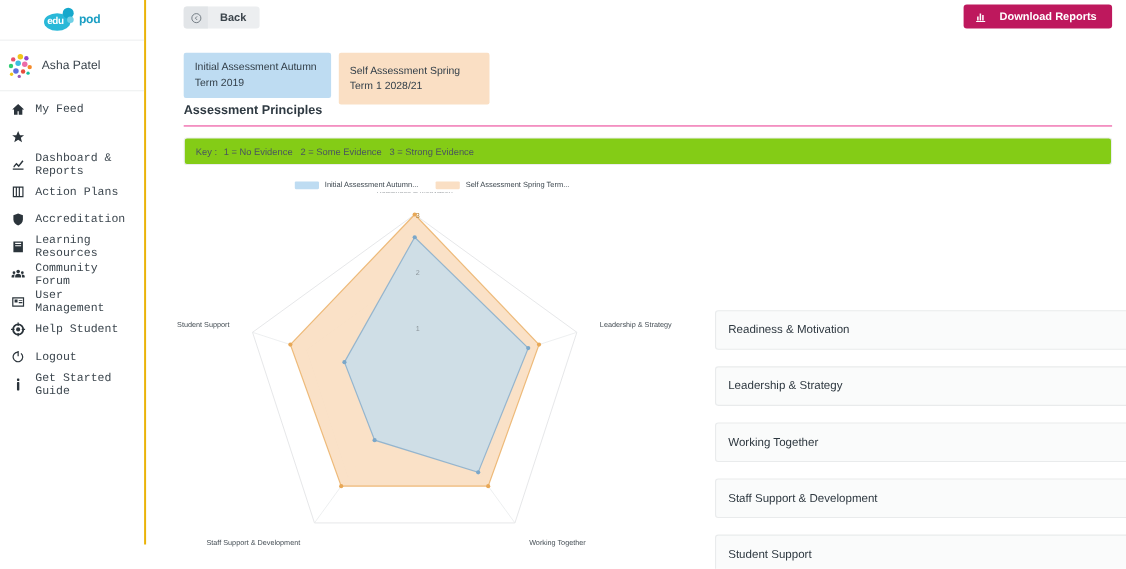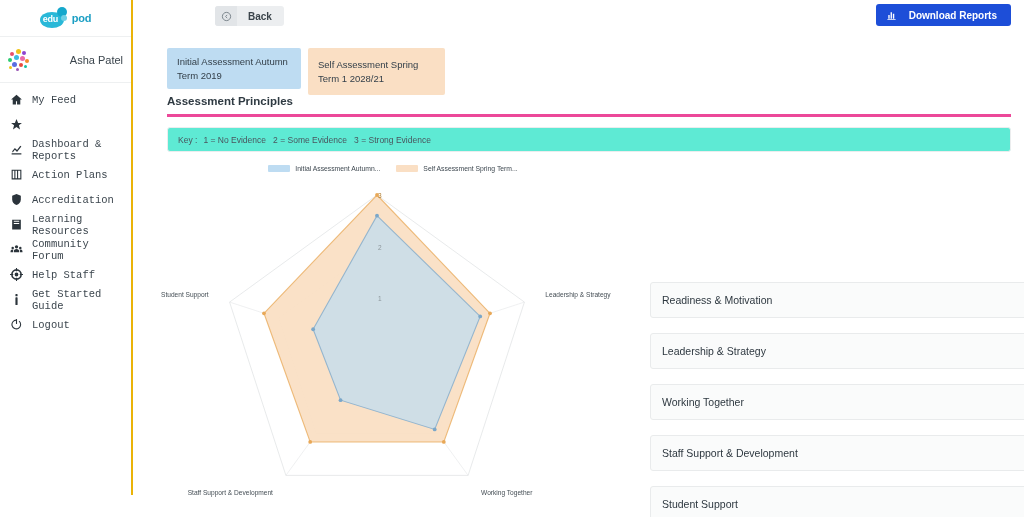--- a/index.html
+++ b/index.html
@@ -43,21 +43,20 @@
   }
   .logo-pod {
     font-size: 11px; font-weight: 700; color: #1c9fc4; letter-spacing: -0.3px;
     margin-left: -3px;
   }
 
   .user-row {
     height: 46px; display: flex; align-items: center; gap: 8px;
     padding: 0 8px;
     border-bottom: 1px solid #eef0f1;
-    justify-content: space-between;
   }
   .avatar { position: relative; width: 22px; height: 22px; flex: 0 0 22px; }
   .avatar i {
     position: absolute; border-radius: 50%; display: block;
   }
   .user-name { font-size: 11px; color: #3a444c; }
 
   .nav { padding-top: 4px; font-family: Liberation Mono, monospace; }
   .nav-item {
     display: flex; align-items: center; gap: 9px;
@@ -77,33 +76,33 @@
     position: absolute; left: 133px; top: 0;
     width: 891px; height: 517px;
     background: #ffffff;
   }
 
   .topbar { position: relative; height: 37px; }
   .back-btn {
     position: absolute; left: 34px; top: 6px;
     display: flex; align-items: center;
     height: 20px; background: #eceef0; border-radius: 3px;
-    padding: 0 12px 0 0; cursor: pointer; margin-left: 48px;
+    padding: 0 12px 0 0; cursor: pointer;
   }
   .back-ico {
     width: 22px; height: 20px; display: flex; align-items: center; justify-content: center;
     background: #e2e5e8; border-radius: 3px 0 0 3px;
   }
   .back-ico svg { width: 11px; height: 11px; }
   .back-label { font-size: 10px; font-weight: 600; color: #3b444b; padding-left: 11px; }
 
   .dl-btn {
     position: absolute; right: 13px; top: 4px;
     display: flex; align-items: center; gap: 12px;
-    height: 22px; background: #1d4ed8; border-radius: 3px;
+    height: 22px; background: #be185d; border-radius: 3px;
     padding: 0 14px 0 10px; cursor: pointer;
   }
   .dl-ico svg { width: 11px; height: 11px; fill: #ffffff; display: block; }
   .dl-label { font-size: 10px; font-weight: 700; color: #ffffff; }
 
   
   .tabs { position: relative; height: 58px; }
   .tab {
     position: absolute; top: 11px;
     display: flex; align-items: center;
@@ -112,25 +111,25 @@
     border-radius: 2px; cursor: pointer;
   }
   .tab-1 { left: 34px; width: 134px; height: 41px; background: #bedcf2; }
   .tab-2 { left: 175px; width: 137px; height: 47px; background: #fadfc4; }
 
   
   .principles {
     margin: 0 13px 0 34px;
     font-size: 11.5px; font-weight: 700; color: #2f3a42;
     padding-bottom: 7px;
-    border-bottom: 3px solid #ec4899;
+    border-bottom: 1px solid #ec4899;
   }
   .key-bar {
     margin: 10px 13px 0 34px;
-    height: 25px; background: #5eead4;
+    height: 25px; background: #84cc16;
     border: 1px solid #ebedee; border-radius: 3px;
     display: flex; align-items: center;
     padding: 0 10px;
     font-size: 8.5px; color: #4a555e;
   }
   .key-bar span { white-space: pre; }
 
   
   .chart-area {
     position: absolute; left: 0; top: 157px;
@@ -258,49 +257,57 @@
           <svg viewBox="0 0 24 24">
               <circle cx="12" cy="7" r="3"></circle>
               <circle cx="5" cy="9" r="2.3"></circle>
               <circle cx="19" cy="9" r="2.3"></circle>
               <path d="M12 11c-3 0-5 1.8-5 4v2h10v-2c0-2.2-2-4-5-4zM5 12c-2.2 0-4 1.3-4 3v2h4.5v-2c0-1.1.4-2.1 1-3zm14 0c2.2 0 4 1.3 4 3v2h-4.5v-2c0-1.1-.4-2.1-1-3z"></path>
             </svg>
         </span>
         <span>Community Forum</span>
       </div>
 
+      <div class="nav-item">
+        <span class="nav-ico">
+          <svg viewBox="0 0 24 24">
+              <path d="M2 4h20v16H2zm2 2v12h16V6zm2 2h5v5H6zm7 1h6v1.5h-6zm0 3h6V14h-6z"></path>
+            </svg>
+        </span>
+        <span>User Management</span>
+      </div>
 
       <div class="nav-item">
         <span class="nav-ico">
           <svg viewBox="0 0 24 24">
               <path d="M12 2a10 10 0 100 20 10 10 0 000-20zm0 3a7 7 0 017 7 7 7 0 01-7 7 7 7 0 01-7-7 7 7 0 017-7zm0 3.5A3.5 3.5 0 1012 15.5 3.5 3.5 0 0012 8.5z"></path>
               <path d="M11 0h2v6h-2zm0 18h2v6h-2zM0 11h6v2H0zm18 0h6v2h-6z"></path>
             </svg>
         </span>
-        <span>Help Staff</span>
+        <span>Help Student</span>
+      </div>
+
+      <div class="nav-item">
+        <span class="nav-ico">
+          <svg viewBox="0 0 24 24">
+              <path d="M11 2h2v9h-2z"></path>
+              <path d="M17.5 5.2l-1.4 1.4A7 7 0 1112 5v-2a9 9 0 105.5 2.2z"></path>
+            </svg>
+        </span>
+        <span>Logout</span>
       </div>
 
       <div class="nav-item">
         <span class="nav-ico">
           <svg viewBox="0 0 24 24">
               <rect x="10" y="2" width="4" height="4" rx="1"></rect>
               <rect x="10" y="8" width="4" height="14" rx="1"></rect>
             </svg>
         </span>
         <span>Get Started Guide</span>
-      </div>
-
-      <div class="nav-item">
-        <span class="nav-ico">
-          <svg viewBox="0 0 24 24">
-              <path d="M11 2h2v9h-2z"></path>
-              <path d="M17.5 5.2l-1.4 1.4A7 7 0 1112 5v-2a9 9 0 105.5 2.2z"></path>
-            </svg>
-        </span>
-        <span>Logout</span>
       </div>
 
     </div>
   </div>
 
   <div class="main">
 
     <div class="topbar">
       <div class="back-btn">
         <span class="back-ico">

